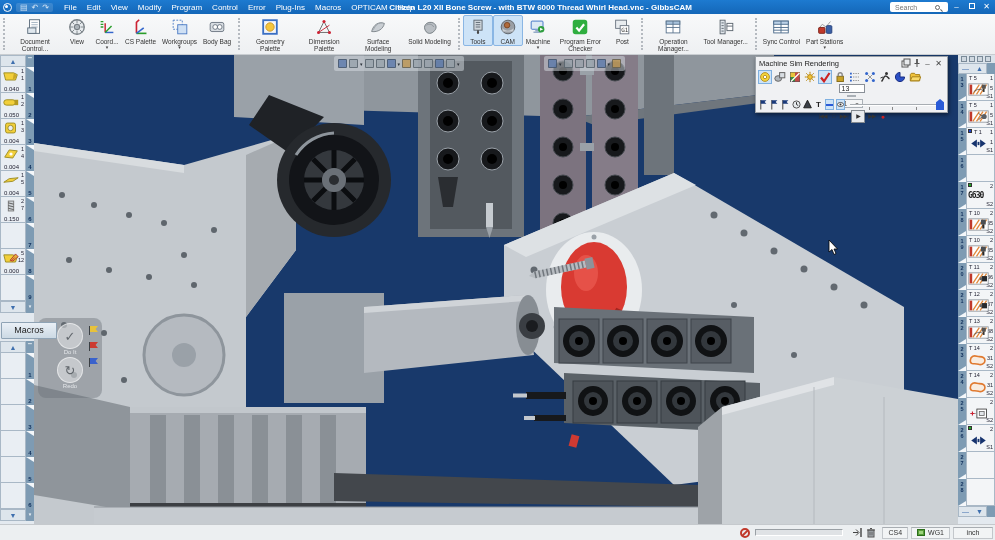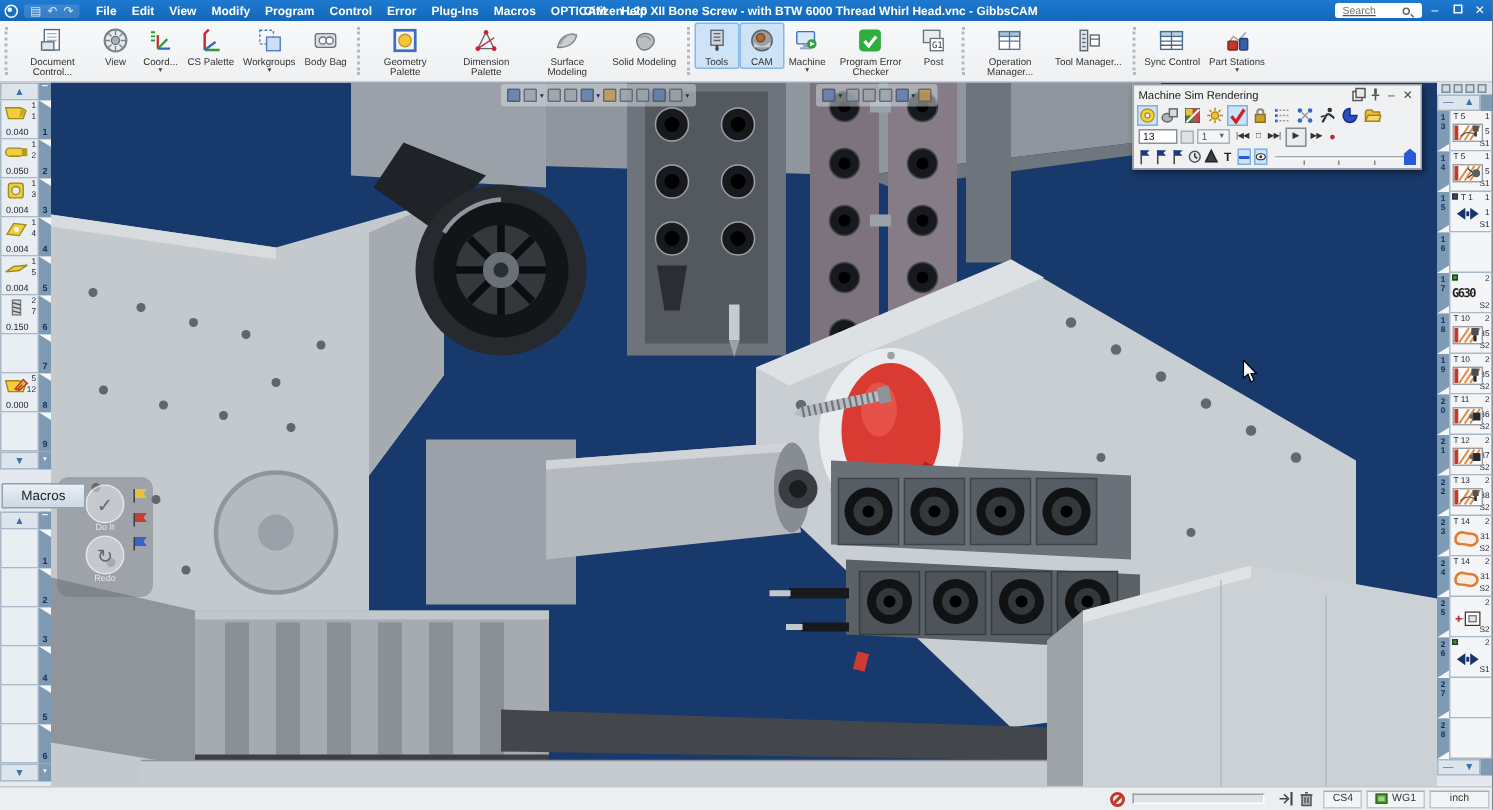--- a/index.html
+++ b/index.html
@@ -7,21 +7,21 @@
   #app{width:995px;height:540px;position:relative;overflow:hidden;background:#fff;
        font-family:"Liberation Sans",sans-serif;-webkit-font-smoothing:antialiased;}
 
   
   #titlebar{position:absolute;left:0;top:0;width:995px;height:14px;background:linear-gradient(#1d7ad0,#1467b8);
             display:flex;align-items:center;color:#fff;font-size:8px;z-index:30;}
   #app-logo{width:9px;height:9px;border-radius:50%;border:1.5px solid #fff;margin:0 4px 0 3px;position:relative;}
   #app-logo:after{content:"";position:absolute;left:1px;top:1px;width:3px;height:3px;border-radius:50%;background:#fff;}
   #quick-access{display:flex;gap:4px;background:rgba(255,255,255,.14);border-radius:2px;padding:0 4px;margin-right:6px;
                 font-size:8px;color:#cfe2f4;}
-  #menu-bar{display:flex;font-weight:bold;}
+  #menu-bar{display:flex;}
   .menu-item{padding:0 5px;cursor:default;}
   #window-title{position:absolute;left:50%;transform:translateX(-50%);white-space:nowrap;font-size:8px;font-weight:bold;margin-left:43px;}
   #titlebar-right{margin-left:auto;display:flex;align-items:center;gap:2px;padding-right:2px;}
   #search-box{width:58px;height:10px;background:#fff;border-radius:2px;display:flex;align-items:center;padding:0 3px;gap:2px;}
   #search-box input{border:0;outline:0;width:40px;font-size:7px;color:#555;background:transparent;font-family:inherit;text-decoration:underline;}
   .mag{width:5px;height:5px;border:1px solid #666;border-radius:50%;position:relative;flex:none;}
   .mag:after{content:"";position:absolute;left:4px;top:4px;width:3px;height:1px;background:#666;transform:rotate(45deg);}
   .winbtn{width:13px;text-align:center;font-size:8px;line-height:12px;color:#fff;}
   .maxglyph{display:inline-block;width:6px;height:6px;border:1px solid #fff;}
 
@@ -110,21 +110,21 @@
   #sim-palette{position:absolute;left:721px;top:1px;width:193px;height:57px;background:#f0f1f3;
                border:1px solid #9aa0a6;box-shadow:1px 2px 4px rgba(0,0,0,.45);z-index:5;font-size:7px;}
   #sim-titlebar{height:12px;display:flex;align-items:center;padding:0 3px;color:#222;font-size:7.5px;}
   #sim-titlebar .sp{flex:1;}
   .sim-tbtn{width:11px;height:10px;display:flex;align-items:center;justify-content:center;color:#444;font-size:8px;line-height:9px;}
   .sim-tbtn svg{width:10px;height:10px;}
   #sim-row1{display:flex;gap:1px;padding:0 2px;height:15px;align-items:center;}
   .sp-icon{width:14px;height:14px;border:1px solid transparent;display:flex;align-items:center;justify-content:center;}
   .sp-icon svg{width:12px;height:12px;}
   .sp-icon.active{background:#cde3f7;border-color:#7fb0e0;}
-  #sim-row2{display:flex;align-items:center;gap:2px;padding:0 3px;height:14px;}
+  #sim-row2{display:flex;align-items:center;gap:2px;padding:0 3px;height:14px;flex-direction:column;}
   #sim-speed{width:26px;height:10px;border:1px solid #8a9098;background:#fff;font-size:7px;padding:0 2px;
              font-family:inherit;color:#222;}
   .spin-btn{width:9px;height:9px;background:#dfe2e5;border:1px solid #aab0b6;}
   #sim-loop{width:22px;height:10px;border:1px solid #aab0b6;background:#f4f5f6;display:flex;align-items:center;
             justify-content:space-between;padding:0 2px;color:#555;}
   #sim-loop .lcaret{font-size:5px;color:#666;}
   .tr-btn{font-size:5.5px;letter-spacing:-.5px;color:#333;padding:0 2px;line-height:11px;}
   .tr-btn.boxed{border:1px solid #848a90;background:#e9ebed;padding:0 4px;font-size:6px;}
   .tr-btn.rec{font-size:7px;}
   #sim-row3{display:flex;align-items:center;gap:2px;padding:0 3px;height:13px;}

